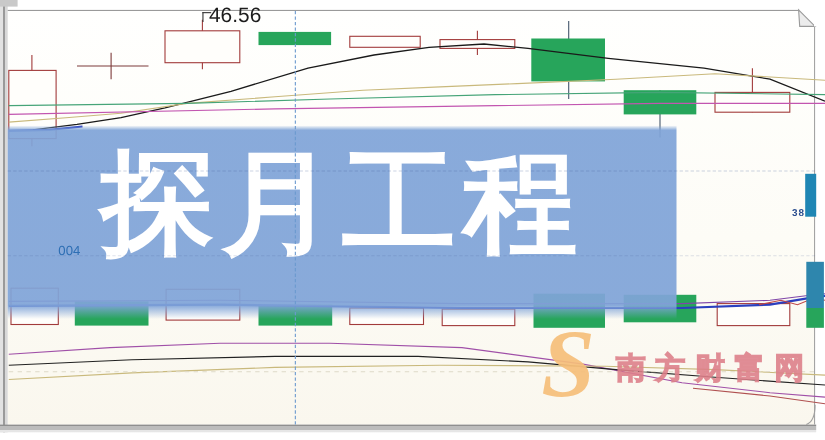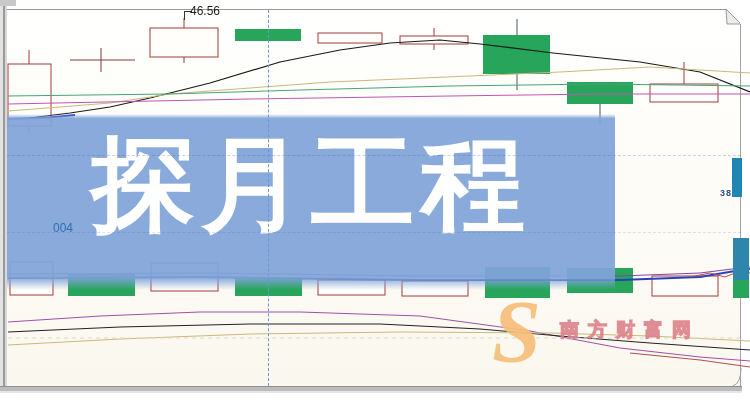--- a/index.html
+++ b/index.html
@@ -45,21 +45,21 @@
     border-top:1px dashed rgba(70,95,150,0.28);}
   .banner-grid2{position:absolute;left:7px;top:232px;width:734px;height:0;z-index:3;
     border-top:1px dashed rgba(70,95,150,0.18);}
   
   .vline-dashed{
     position:absolute;left:268px;top:10px;height:376px;width:0;z-index:3;
     border-left:1px dashed #6b99cf;
   }
   .price-label{
     position:absolute;left:190px;top:4px;z-index:5;
-    font-size:12px;color:#1d1d1d;letter-spacing:0;
+    font-size:19px;color:#1d1d1d;letter-spacing:0;
   }
   .price-leader{
     position:absolute;left:184px;top:11px;width:7px;height:8px;z-index:5;
     border-left:1px solid #333;border-top:1px solid #333;
   }
   .axis-label-left{
     position:absolute;left:5px;top:221px;z-index:4;
     font-size:12px;color:#2e6fb4;padding-left:48px;
   }
   .right-edge-label{
@@ -69,21 +69,21 @@
   .overlay-svg{z-index:4;}
   
   .watermark{position:absolute;left:0;top:0;width:750px;height:400px;z-index:6;pointer-events:none;}
   .wm-swoosh{
     position:absolute;left:492px;top:288px;
     font-family:"Liberation Serif","DejaVu Serif",serif;font-style:italic;font-weight:bold;
     font-size:88px;line-height:1;color:rgba(245,190,122,0.92);
   }
   .wm-cn{
     position:absolute;left:560px;top:317px;
-    font-size:19px;font-weight:bold;letter-spacing:9px;white-space:nowrap;
+    font-size:27px;font-weight:bold;letter-spacing:9px;white-space:nowrap;
     color:rgba(236,170,176,0.30);
     -webkit-text-stroke:1.3px rgba(220,125,135,0.85);
     font-family:"DejaVu Sans","Liberation Sans",sans-serif;
   }
   .wm-latin{
     position:absolute;left:538px;top:342px;
     font-family:"Liberation Serif","DejaVu Serif",serif;font-style:italic;
     font-size:23px;letter-spacing:1px;white-space:nowrap;
     color:rgba(214,88,88,0.82);
   }

